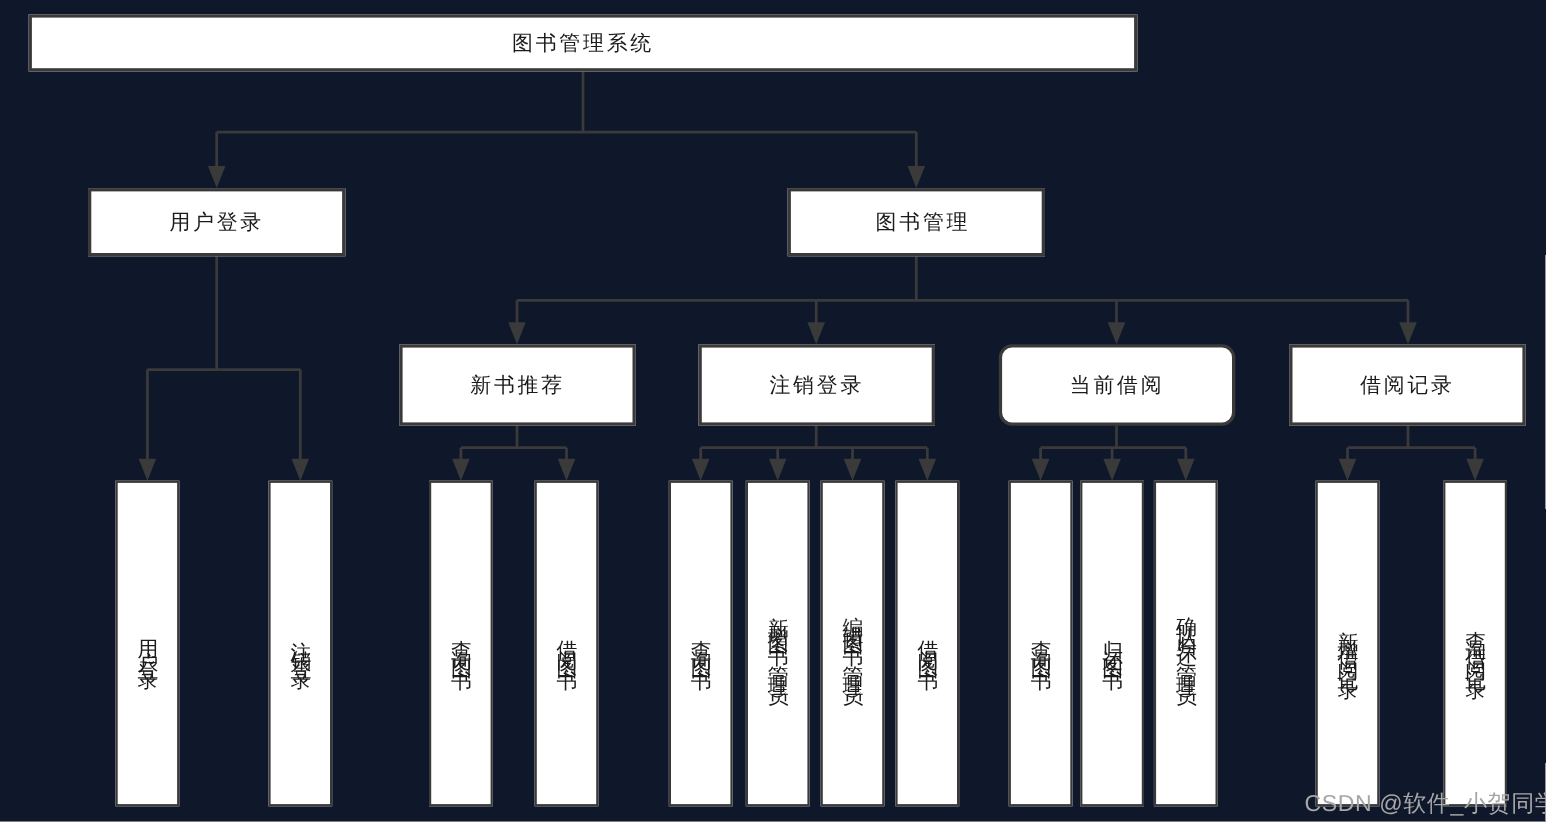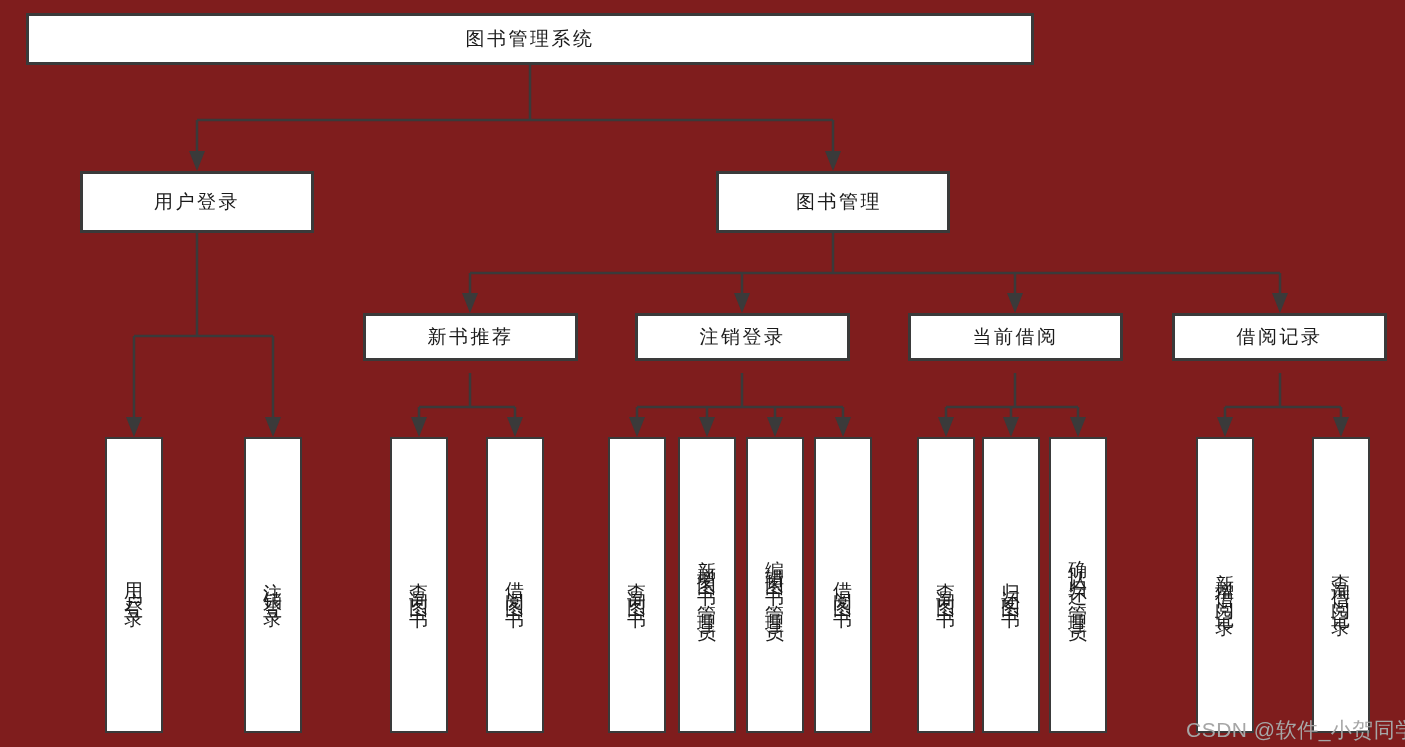--- a/index.html
+++ b/index.html
@@ -1,20 +1,20 @@
 <!DOCTYPE html>
 <html><head>
 <meta charset="utf-8">
 <style>
   html, body { margin: 0; padding: 0; background: #ffffff; }
   .canvas {
     position: relative;
     width: 1405px;
     height: 747px;
-    background: #7f1d1d;
+    background: #0f172a;
     font-family: "Liberation Sans", sans-serif;
     overflow: hidden;
   }
   .connectors {
     position: absolute;
     left: 0; top: 0;
     width: 1405px; height: 747px;
   }
   .box {
     position: absolute;
@@ -33,21 +33,21 @@
   }
   .vlabel {
     writing-mode: vertical-rl;
     font-size: 19px;
     line-height: 1;
     letter-spacing: 9px;
     color: #1b1b1b;
   }
   .leaf { width: 58px; height: 296px; top: 437px; border-width: 2.5px; }
   .lvl2 { width: 234px; height: 62px; top: 171px; }
-  .lvl3 { width: 215px; height: 48px; top: 313px; }
+  .lvl3 { width: 215px; height: 74px; top: 313px; }
   .watermark {
     position: absolute;
     left: 1186px;
     top: 716px;
     font-size: 21px;
     letter-spacing: 0.5px;
     color: #a6a6a6;
     white-space: nowrap;
     z-index: 5;
   }
@@ -100,21 +100,21 @@
   <div class="box lvl2" style="left:716px;padding-left:12px;">
     <span class="hlabel">图书管理</span>
   </div>
 
   <div class="box lvl3" style="left:363px;">
     <span class="hlabel">新书推荐</span>
   </div>
   <div class="box lvl3" style="left:635px;">
     <span class="hlabel">注销登录</span>
   </div>
-  <div class="box lvl3" style="left:908px;">
+  <div class="box lvl3" style="left:908px;border-radius:12px;">
     <span class="hlabel">当前借阅</span>
   </div>
   <div class="box lvl3" style="left:1172px;">
     <span class="hlabel">借阅记录</span>
   </div>
 
   <div class="box leaf" style="left:105px;">
     <span class="vlabel">用户登录</span>
   </div>
   <div class="box leaf" style="left:244px;">

